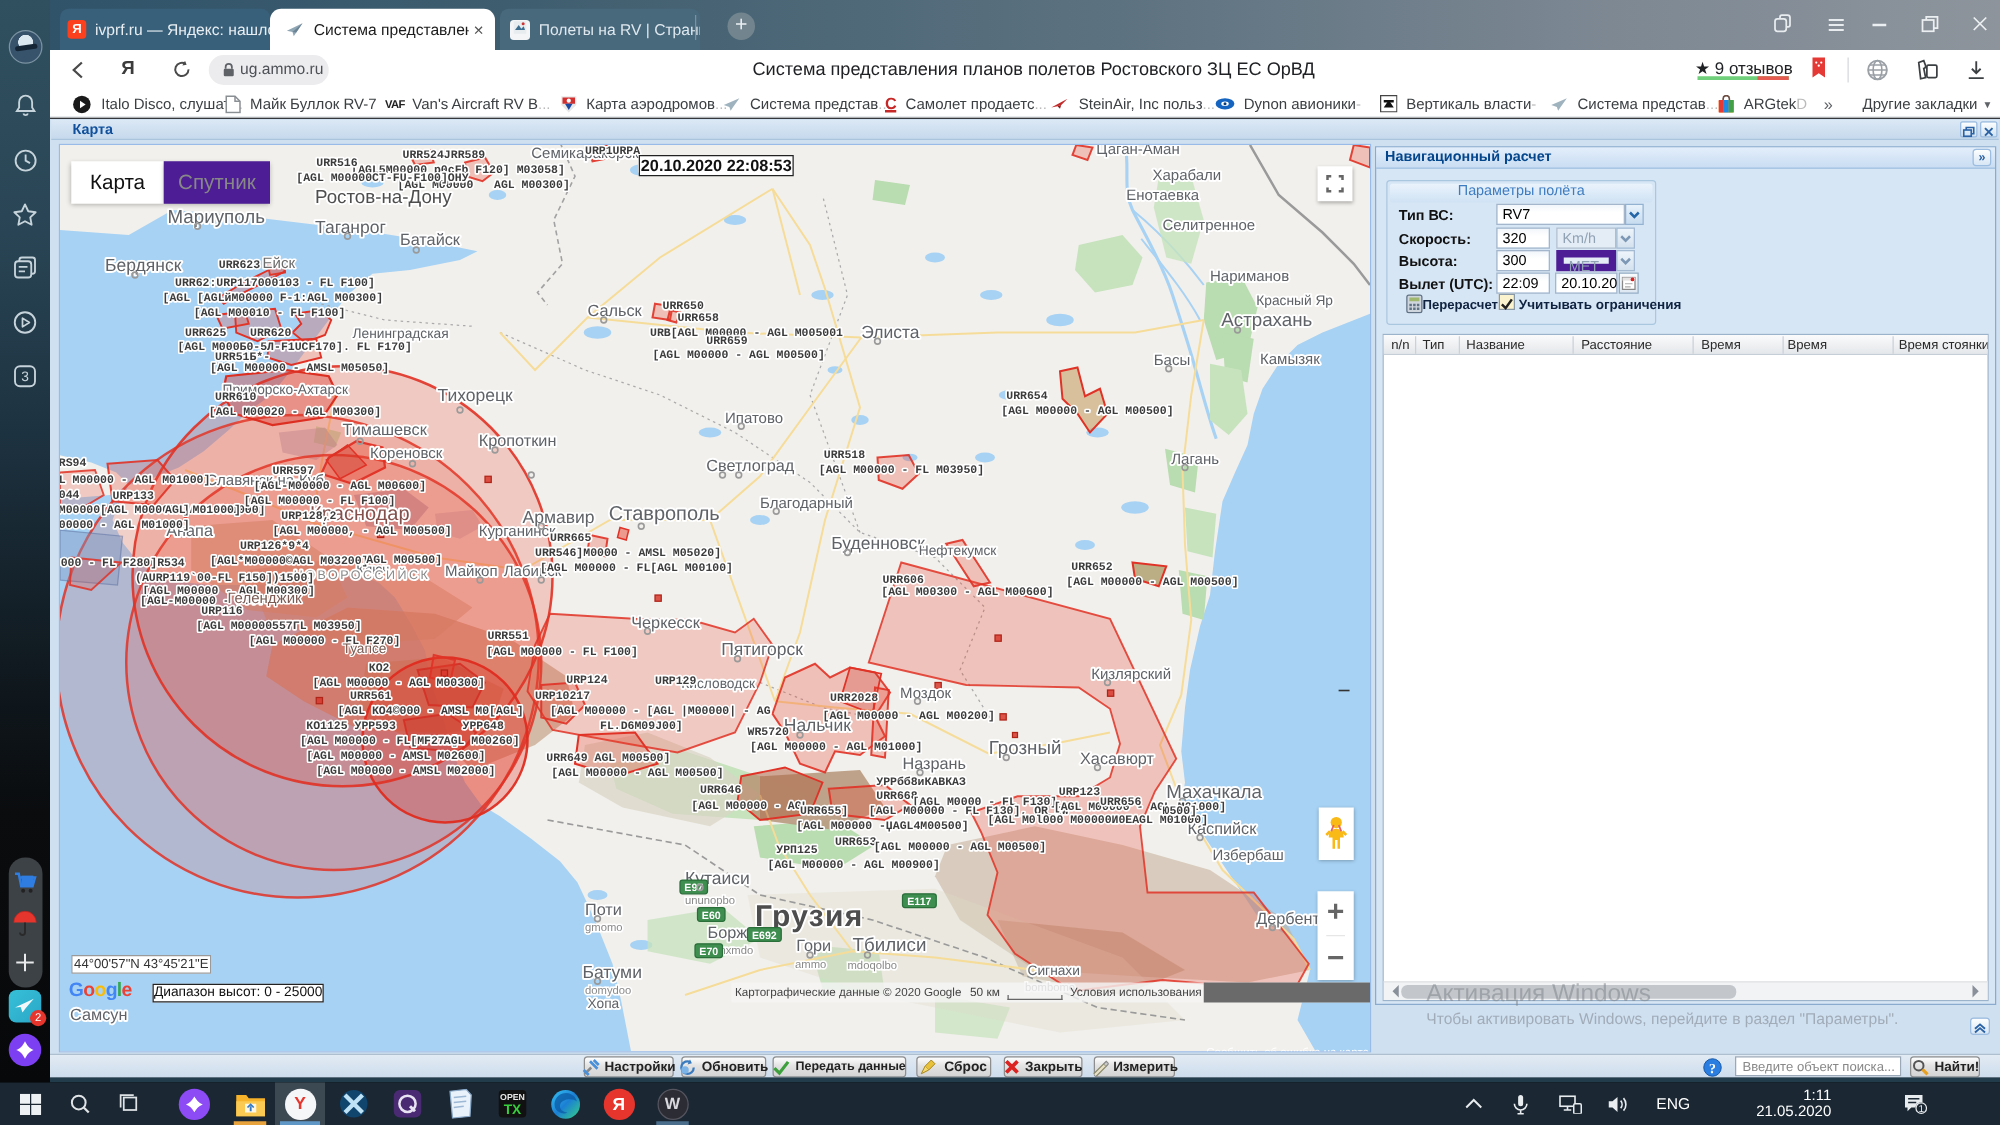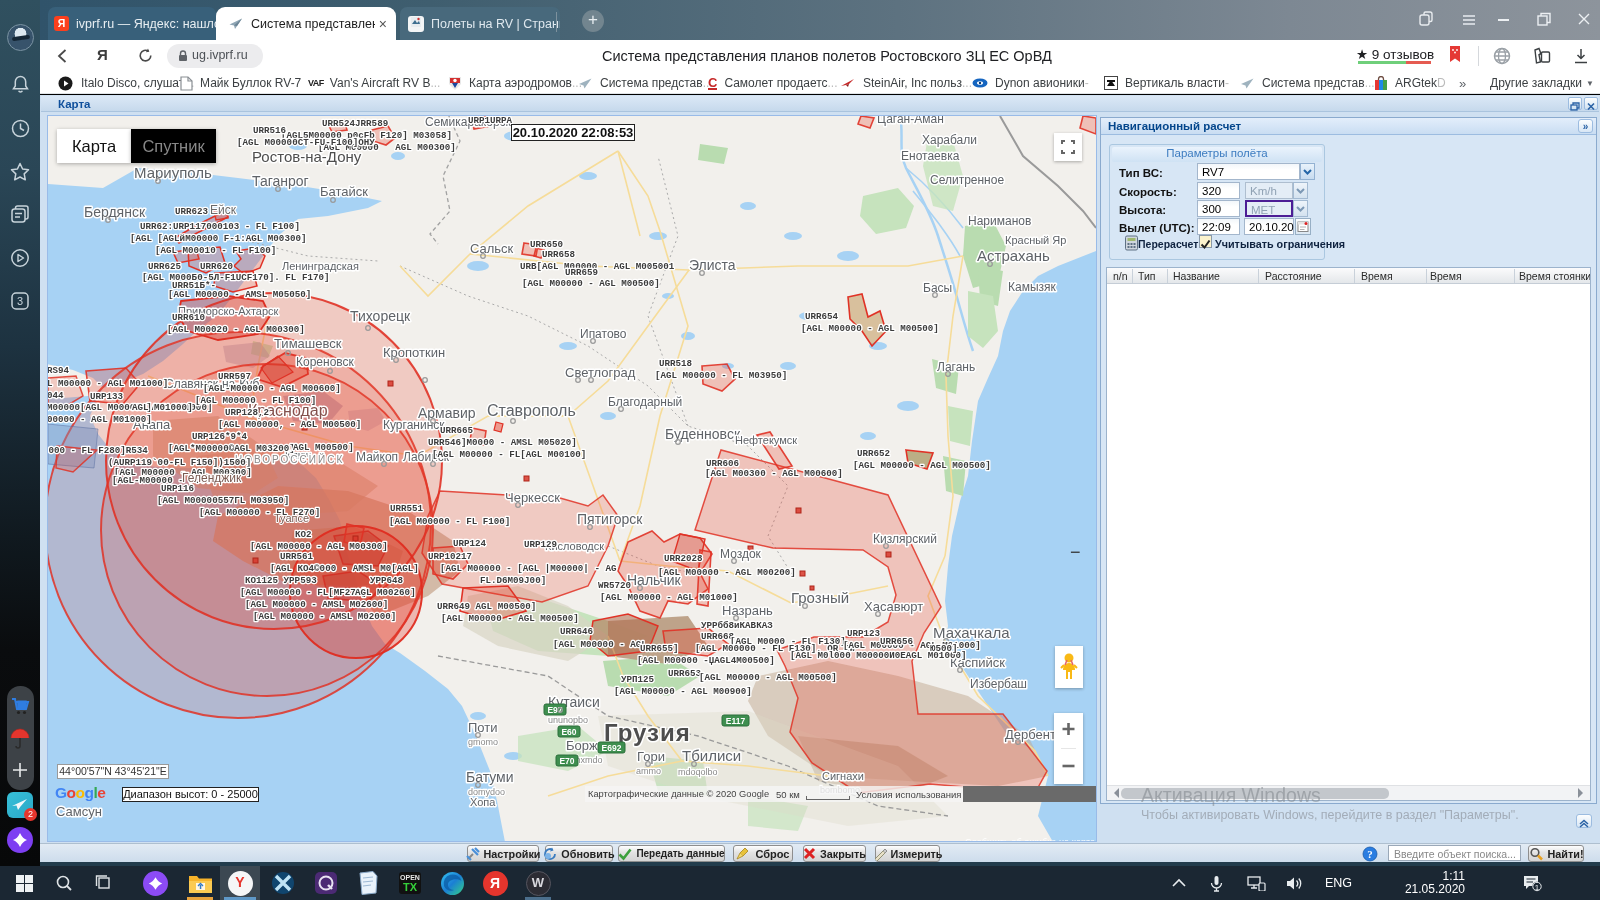--- a/index.html
+++ b/index.html
@@ -89,21 +89,21 @@
       <div class="abs" style="left:57px;top:6px;font-size:15px;color:#3c3c3c;font-weight:bold;">Я</div>
       <svg class="abs" style="left:97px;top:7px;" width="17" height="17" viewBox="0 0 17 17">
           <path d="M13.8 8.5 A5.3 5.3 0 1 1 11.5 4.2" fill="none" stroke="#4a4a4a" stroke-width="1.6"></path>
           <path d="M11 1.5 L12.3 4.8 L8.9 5.3 Z" fill="#4a4a4a"></path>
         </svg>
       <div class="abs" style="left:127px;top:4px;width:96px;height:24px;background:#ececee;border-radius:12px;"></div>
       <svg class="abs" style="left:136px;top:9px;z-index:2;" width="14" height="14" viewBox="0 0 14 14">
           <rect x="3" y="6" width="8" height="6" rx="1" fill="#5f6368"></rect>
           <path d="M4.5 6 V4.5 a2.5 2.5 0 0 1 5 0 V6" fill="none" stroke="#5f6368" stroke-width="1.4"></path>
         </svg>
-      <div class="abs" style="left:152px;top:8px;font-size:12.5px;color:#4d5156;z-index:2;">ug.ivprf.ru</div>
+      <div class="abs" style="left:152px;top:8px;font-size:12.5px;color:#4d5156;z-index:2;">ug.ammo.ru</div>
       <div class="abs" style="left:562px;top:8px;font-size:14.5px;color:#202124;">Система представления планов полетов Ростовского ЗЦ ЕС ОрВД</div>
       <div class="abs" style="left:1316px;top:6px;font-size:13.5px;color:#202124;">★ 9 отзывов</div>
       <div class="abs" style="left:1318px;top:21px;width:73px;height:3px;background:#6fcf7a;"></div>
       <div class="abs" style="left:1366px;top:21px;width:25px;height:3px;background:#e55b51;"></div>
       <svg class="abs" style="left:1407px;top:5px;" width="16" height="20" viewBox="0 0 16 20">
           <path d="M3 1 H13 V17 L8 13.5 L3 17 Z" fill="#e53935"></path>
           <circle cx="6" cy="5" r="0.9" fill="#fff"></circle>
           <circle cx="8" cy="7.5" r="0.9" fill="#fff"></circle>
           <circle cx="10" cy="5" r="0.9" fill="#fff"></circle>
         </svg>
@@ -528,21 +528,21 @@
             <text x="1022" y="442" font-size="18" fill="#333" font-family="Liberation Sans">−</text>
 <text x="302" y="205" font-family="Liberation Sans" font-size="14" font-weight="500" fill="#5f6368" stroke="#ffffff" stroke-width="3" paint-order="stroke" stroke-linejoin="round">Тихорецк</text>
             <circle cx="320" cy="212" r="2.3" fill="none" stroke="#9a9a9a" stroke-width="1.3"></circle>
             <text x="162" y="98" font-family="Liberation Sans" font-size="12" font-weight="400" fill="#6a6a6a" stroke="#ffffff" stroke-width="2.5" paint-order="stroke" stroke-linejoin="round">Ейск</text>
             <text x="134" y="366" font-family="Liberation Sans" font-size="12" font-weight="400" fill="#7a5a52" stroke="#ffffff" stroke-width="2.5" paint-order="stroke" stroke-linejoin="round">Геленджик</text>
             <text x="226" y="406" font-family="Liberation Sans" font-size="11" font-weight="400" fill="#7a5a52" stroke="#ffffff" stroke-width="2" paint-order="stroke" stroke-linejoin="round">Туапсе</text>
             <text x="8" y="700" font-family="Liberation Sans" font-size="13" font-weight="500" fill="#5f6368" stroke="#ffffff" stroke-width="3" paint-order="stroke" stroke-linejoin="round">Самсун</text>
           </svg>
 
       <div class="abs" style="left:9px;top:13px;width:74px;height:34px;background:#fff;box-shadow:0 1px 4px rgba(0,0,0,0.3);z-index:3;font-size:16.5px;color:#111;text-align:center;line-height:34px;font-weight:500;">Карта</div>
-      <div class="abs" style="left:83px;top:13px;width:85px;height:34px;background:#000000;box-shadow:0 1px 4px rgba(0,0,0,0.3);z-index:3;font-size:16.5px;color:#878787;text-align:center;line-height:34px;">Спутник</div>
+      <div class="abs" style="left:83px;top:13px;width:85px;height:34px;background:#4c1d95;box-shadow:0 1px 4px rgba(0,0,0,0.3);z-index:3;font-size:16.5px;color:#878787;text-align:center;line-height:34px;">Спутник</div>
       <div class="abs" style="left:463px;top:8px;width:124px;height:17px;background:#fff;border:1px solid #222;z-index:3;font-size:13px;font-weight:bold;color:#111;text-align:center;line-height:15px;white-space:nowrap;">20.10.2020 22:08:53</div>
       <div class="abs" style="left:1006px;top:17px;width:28px;height:28px;background:#fff;box-shadow:0 1px 3px rgba(0,0,0,0.3);z-index:3;"><svg width="28" height="28" viewBox="0 0 28 28">
               <path d="M8 11 V8 H11 M17 8 H20 V11 M20 17 V20 H17 M11 20 H8 V17" fill="none" stroke="#666" stroke-width="2"></path>
             </svg></div>
       <div class="abs" style="left:1007px;top:530px;width:28px;height:42px;background:#fff;box-shadow:0 1px 3px rgba(0,0,0,0.3);z-index:3;"><svg width="28" height="42" viewBox="0 0 28 42">
               <circle cx="14" cy="12" r="4.5" fill="#f9b916"></circle>
               <path d="M14 17 C10 17 8 20 8 24 L11 24 L11 33 L13 33 L13 26 L15 26 L15 33 L17 33 L17 24 L20 24 C20 20 18 17 14 17 Z" fill="#f9b916"></path>
               <path d="M9 19 L6 22 M19 19 L22 22" stroke="#f9b916" stroke-width="2"></path>
               <path d="M12 14 L10 19 M16 14 L18 19" stroke="#e5646a" stroke-width="1.5"></path>
             </svg></div>
@@ -580,21 +580,21 @@
                 <path d="M3 6 L6.5 9.5 L10 6" fill="none" stroke="#2466a8" stroke-width="2"></path>
               </svg></div>
           <div class="abs" style="left:9px;top:41px;font-size:11.5px;font-weight:bold;color:#111;">Скорость:</div>
           <div class="abs" style="left:87px;top:37px;width:43px;height:17px;background:linear-gradient(180deg,#f2f6fa,#fff 40%);border:1px solid #a3b6cc;font-size:11.5px;padding:2px 0 0 4px;">320</div>
           <div class="abs" style="left:135px;top:37px;width:48px;height:17px;background:#e4edf6;border:1px solid #aebecf;font-size:11.5px;color:#90a2b4;padding:2px 0 0 4px;">Km/h</div>
           <div class="abs" style="left:183px;top:37px;width:15px;height:17px;background:linear-gradient(180deg,#eef4fa,#d4e2ef);border:1px solid #a3bad2;"><svg width="13" height="15" viewBox="0 0 13 15">
                 <path d="M3 6 L6.5 9.5 L10 6" fill="none" stroke="#7c98b5" stroke-width="2"></path>
               </svg></div>
           <div class="abs" style="left:9px;top:59px;font-size:11.5px;font-weight:bold;color:#111;">Высота:</div>
           <div class="abs" style="left:87px;top:55px;width:43px;height:17px;background:linear-gradient(180deg,#f2f6fa,#fff 40%);border:1px solid #a3b6cc;font-size:11.5px;padding:2px 0 0 4px;">300</div>
-          <div class="abs" style="left:135px;top:55px;width:48px;height:17px;background:#e4edf6;border:2px solid #4c1d95;font-size:11.5px;color:#90a2b4;padding:2px 0 0 4px;">MET</div>
+          <div class="abs" style="left:135px;top:55px;width:48px;height:17px;background:#e4edf6;border:6px solid #4c1d95;font-size:11.5px;color:#90a2b4;padding:2px 0 0 4px;">MET</div>
           <div class="abs" style="left:183px;top:55px;width:15px;height:17px;background:linear-gradient(180deg,#eef4fa,#d4e2ef);border:1px solid #a3bad2;"><svg width="13" height="15" viewBox="0 0 13 15">
                 <path d="M3 6 L6.5 9.5 L10 6" fill="none" stroke="#7c98b5" stroke-width="2"></path>
               </svg></div>
           <div class="abs" style="left:9px;top:77px;font-size:11.5px;font-weight:bold;color:#111;">Вылет (UTC):</div>
           <div class="abs" style="left:87px;top:73px;width:43px;height:17px;background:linear-gradient(180deg,#f2f6fa,#fff 40%);border:1px solid #a3b6cc;font-size:11.5px;padding:2px 0 0 4px;">22:09</div>
           <div class="abs" style="left:134px;top:73px;width:50px;height:17px;background:linear-gradient(180deg,#f2f6fa,#fff 40%);border:1px solid #a3b6cc;font-size:11.5px;padding:2px 0 0 4px;">20.10.20</div>
           <div class="abs" style="left:185px;top:73px;width:16px;height:17px;background:linear-gradient(180deg,#fbfdfe,#dbe7f2);border:1px solid #97afc5;"><svg width="14" height="15" viewBox="0 0 14 15">
                 <rect x="2" y="3" width="10" height="9.5" fill="#fff" stroke="#888" stroke-width="1"></rect>
                 <rect x="2" y="3" width="10" height="2.5" fill="#e4e4e4"></rect>
                 <circle cx="10" cy="4.5" r="1.5" fill="#d22"></circle>

